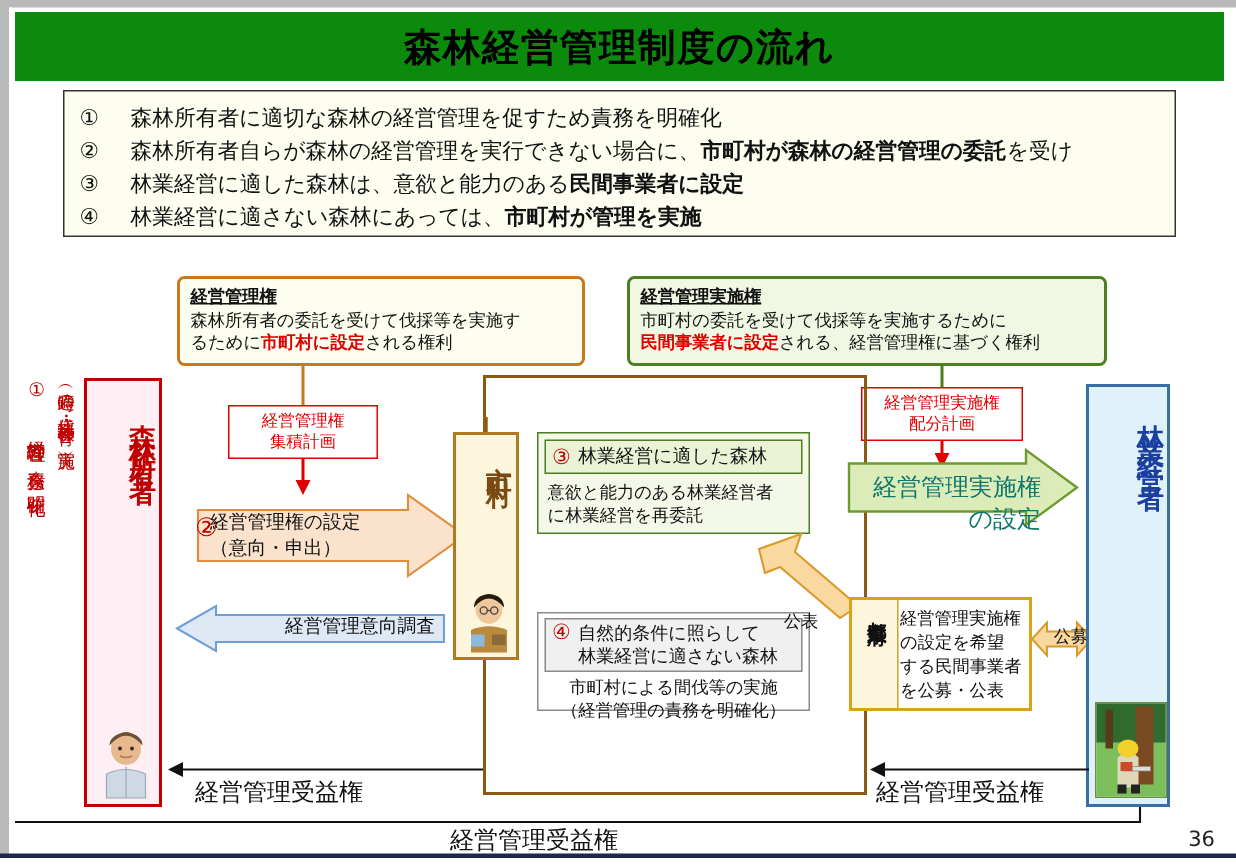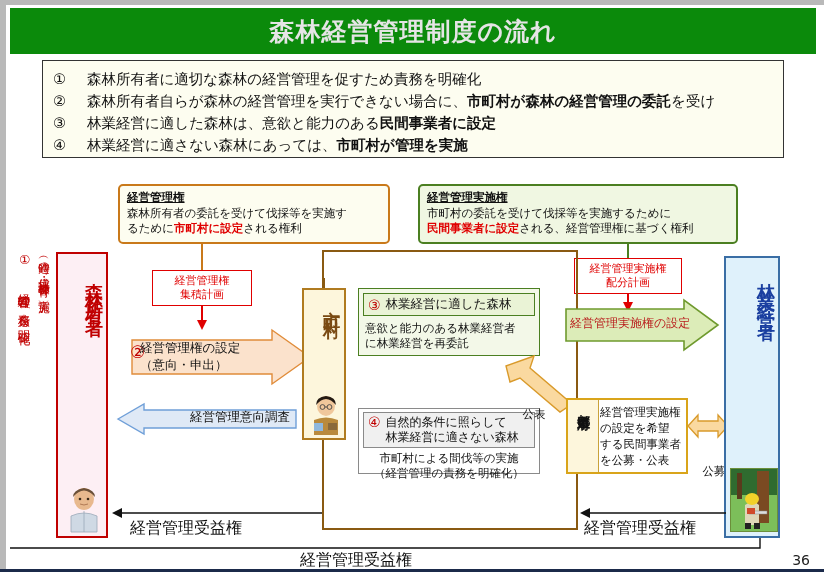--- a/index.html
+++ b/index.html
@@ -8,21 +8,21 @@
 
   
   .frame-left{position:absolute;left:0;top:0;width:6px;height:570px;background:#b9b9b9;}
   .frame-top{position:absolute;left:0;top:0;width:824px;height:5px;background:#b9b9b9;}
   .frame-bottom{position:absolute;left:0;top:569px;width:824px;height:3px;background:#1b2a4a;}
   .inner-left{position:absolute;left:6px;top:5px;width:2px;height:565px;background:#ffffff;}
 
   
   .title-band{position:absolute;left:10px;top:8px;width:806px;height:46px;background:#0b8a0b;
     display:flex;align-items:center;justify-content:center;}
-  .title-band .t{color:#e5e5e5;font-size:25px;font-weight:bold;letter-spacing:1px;}
+  .title-band .t{color:#000000;font-size:25px;font-weight:bold;letter-spacing:1px;}
 
   
   .bullets{position:absolute;left:42px;top:60px;width:742px;height:98px;background:#fdfdf0;
     border:1px solid #333333;box-sizing:border-box;padding:8px 4px 4px 10px;}
   .bullets .row{display:flex;align-items:flex-start;font-size:14.5px;color:#111111;line-height:20px;margin-bottom:2px;}
   .bullets .num{width:34px;flex:none;text-align:left;}
   .bullets .txt{flex:1;}
   .bullets b{font-weight:bold;}
 
   
@@ -89,33 +89,33 @@
 
   
   .box4{left:358px;top:408px;width:182px;height:66px;border:1.4px solid #8a8a8a;background:#ffffff;}
   .box4 .hd{margin:3px 4px 0 4px;border:1.2px solid #8a8a8a;background:#f0f0f0;font-size:12px;
     color:#111;padding:2px 4px;display:flex;align-items:flex-start;gap:5px;line-height:15px;}
   .box4 .hd .n{color:#c00000;font-size:14px;}
   .box4 .bd{font-size:11.5px;line-height:15px;color:#111;text-align:center;padding:3px 2px 0 2px;}
 
   
   .arrow-g{left:566px;top:300px;width:152px;height:50px;}
-  .arrow-g .lbl{position:absolute;left:4px;top:15px;width:124px;text-align:left;font-size:12px;color:#b91c1c;}
+  .arrow-g .lbl{position:absolute;left:4px;top:15px;width:124px;text-align:right;font-size:16px;color:#0f766e;}
 
   
   .pref{left:566px;top:398px;width:122px;height:76px;border:2px solid #d9a41a;background:#ffffff;}
   .pref .tab{position:absolute;left:0;top:0;width:30px;height:100%;background:#fdf6dc;border-right:1.6px solid #c9a23a;}
   .pref .tab .v{writing-mode:vertical-rl;text-orientation:upright;font-size:13px;color:#111;font-weight:bold;
     display:block;margin:4px auto 0 auto;text-align:center;letter-spacing:1px;}
   .pref .bd{position:absolute;left:32px;top:4px;right:3px;font-size:11.5px;line-height:16px;color:#111;}
 
   
   .kohyo-d{left:512px;top:360px;width:44px;height:18px;font-size:11.5px;color:#111;text-align:center;margin-top:47px;}
   
-  .kobo{left:692px;top:417px;width:44px;height:18px;font-size:11.5px;color:#111;text-align:center;margin-top:47px;}
+  .kobo{left:692px;top:417px;width:44px;height:18px;font-size:11.5px;color:#111;text-align:center;}
 
   
   .oper{left:724px;top:256px;width:56px;height:282px;border:2.5px solid #3a6ea5;background:#dff1fb;}
   .oper .vtxt{writing-mode:vertical-rl;text-orientation:upright;color:#1a3fa0;font-size:18px;
     letter-spacing:10px;font-weight:bold;display:block;margin:10px auto 0 auto;text-align:center;width:100%;}
   .oper .pic{position:absolute;left:4px;bottom:4px;width:46px;height:62px;border:1px solid #6b8f3a;}
 
   
   .benef{position:absolute;font-size:16px;color:#111;}
 

